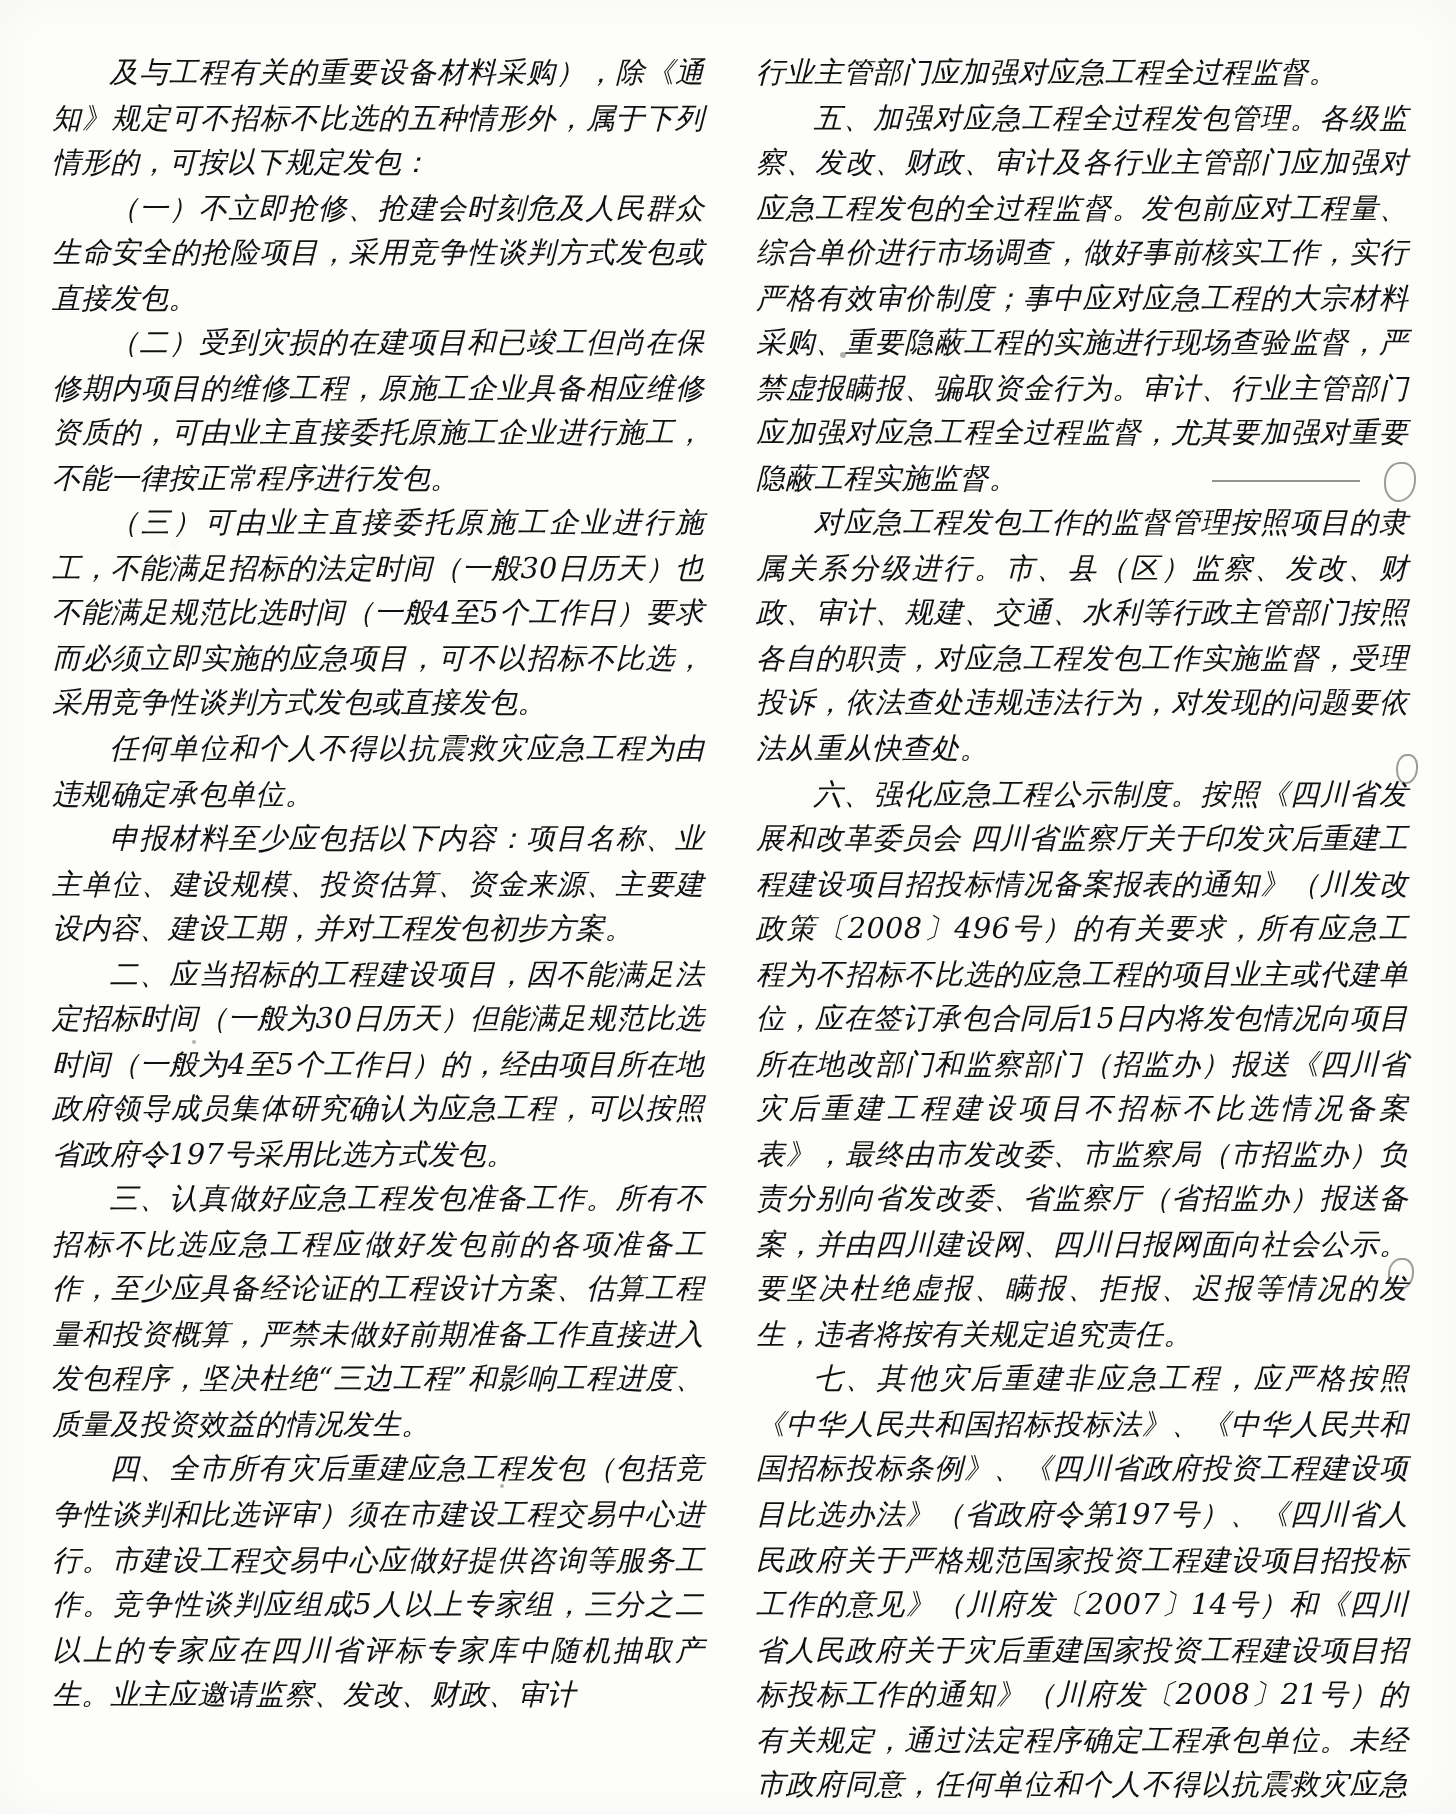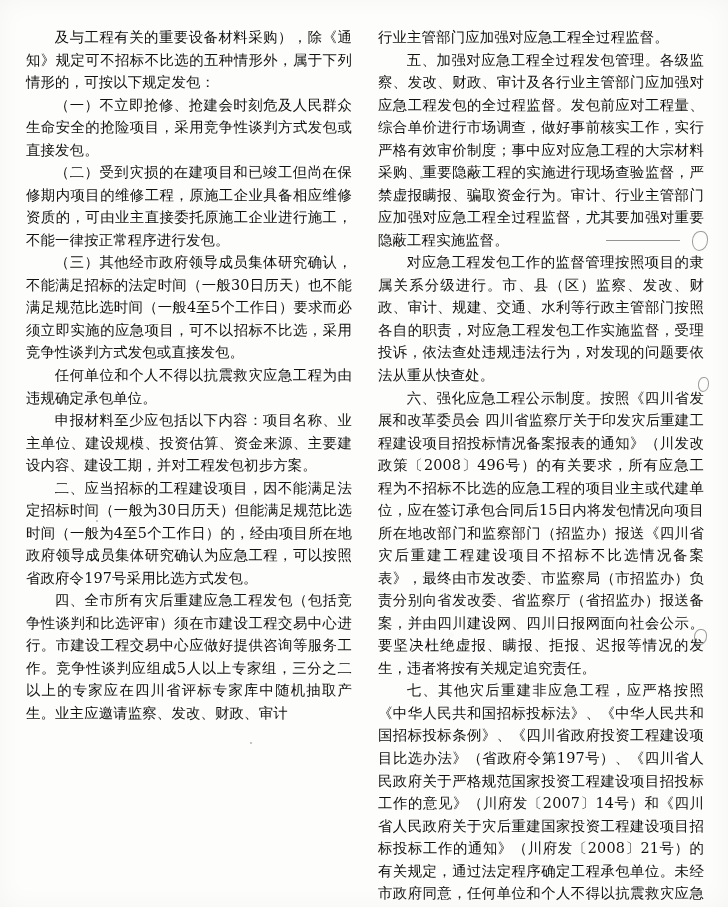--- a/index.html
+++ b/index.html
@@ -36,20 +36,21 @@
     font-size: 14.4px;
     line-height: 1.565;
     text-align: justify;
     text-justify: inter-ideograph;
     letter-spacing: 0.15px;
   }
   .col p {
     margin: 0;
     text-indent: 2em;
     white-space: normal;
+    font-style: italic;
   }
   .col p.noindent {
     text-indent: 0;
   }
   
   .speck {
     position: absolute;
     background: rgba(40,40,40,0.35);
     border-radius: 50%;
     pointer-events: none;
@@ -77,24 +78,25 @@
 </head>
 <body>
 
 <div class="page">
   <div class="columns">
 
     <div class="col">
       <p>及与工程有关的重要设备材料采购），除《通知》规定可不招标不比选的五种情形外，属于下列情形的，可按以下规定发包：</p>
       <p>（一）不立即抢修、抢建会时刻危及人民群众生命安全的抢险项目，采用竞争性谈判方式发包或直接发包。</p>
       <p>（二）受到灾损的在建项目和已竣工但尚在保修期内项目的维修工程，原施工企业具备相应维修资质的，可由业主直接委托原施工企业进行施工，不能一律按正常程序进行发包。</p>
-      <p>（三）其他经市政府领导成员集体研究确认，不能满足招标的法定时间（一般30日历天）也不能满足规范比选时间（一般4至5个工作日）要求而必须立即实施的应急项目，可不以招标不比选，采用竞争性谈判方式发包或直接发包。</p>
+      <p>（三）可由业主直接委托原施工企业进行施工，不能满足招标的法定时间（一般30日历天）也不能满足规范比选时间（一般4至5个工作日）要求而必须立即实施的应急项目，可不以招标不比选，采用竞争性谈判方式发包或直接发包。</p>
       <p>任何单位和个人不得以抗震救灾应急工程为由违规确定承包单位。</p>
       <p>申报材料至少应包括以下内容：项目名称、业主单位、建设规模、投资估算、资金来源、主要建设内容、建设工期，并对工程发包初步方案。</p>
       <p>二、应当招标的工程建设项目，因不能满足法定招标时间（一般为30日历天）但能满足规范比选时间（一般为4至5个工作日）的，经由项目所在地政府领导成员集体研究确认为应急工程，可以按照省政府令197号采用比选方式发包。</p>
+      <p>三、认真做好应急工程发包准备工作。所有不招标不比选应急工程应做好发包前的各项准备工作，至少应具备经论证的工程设计方案、估算工程量和投资概算，严禁未做好前期准备工作直接进入发包程序，坚决杜绝“三边工程”和影响工程进度、质量及投资效益的情况发生。</p>
       <p>四、全市所有灾后重建应急工程发包（包括竞争性谈判和比选评审）须在市建设工程交易中心进行。市建设工程交易中心应做好提供咨询等服务工作。竞争性谈判应组成5人以上专家组，三分之二以上的专家应在四川省评标专家库中随机抽取产生。业主应邀请监察、发改、财政、审计</p>
     </div>
 
     <div class="col">
       <p class="noindent">行业主管部门应加强对应急工程全过程监督。</p>
       <p>五、加强对应急工程全过程发包管理。各级监察、发改、财政、审计及各行业主管部门应加强对应急工程发包的全过程监督。发包前应对工程量、综合单价进行市场调查，做好事前核实工作，实行严格有效审价制度；事中应对应急工程的大宗材料采购、重要隐蔽工程的实施进行现场查验监督，严禁虚报瞒报、骗取资金行为。审计、行业主管部门应加强对应急工程全过程监督，尤其要加强对重要隐蔽工程实施监督。</p>
       <p>对应急工程发包工作的监督管理按照项目的隶属关系分级进行。市、县（区）监察、发改、财政、审计、规建、交通、水利等行政主管部门按照各自的职责，对应急工程发包工作实施监督，受理投诉，依法查处违规违法行为，对发现的问题要依法从重从快查处。</p>
       <p>六、强化应急工程公示制度。按照《四川省发展和改革委员会 四川省监察厅关于印发灾后重建工程建设项目招投标情况备案报表的通知》（川发改政策〔2008〕496号）的有关要求，所有应急工程为不招标不比选的应急工程的项目业主或代建单位，应在签订承包合同后15日内将发包情况向项目所在地改部门和监察部门（招监办）报送《四川省灾后重建工程建设项目不招标不比选情况备案表》，最终由市发改委、市监察局（市招监办）负责分别向省发改委、省监察厅（省招监办）报送备案，并由四川建设网、四川日报网面向社会公示。要坚决杜绝虚报、瞒报、拒报、迟报等情况的发生，违者将按有关规定追究责任。</p>
       <p>七、其他灾后重建非应急工程，应严格按照《中华人民共和国招标投标法》、《中华人民共和国招标投标条例》、《四川省政府投资工程建设项目比选办法》（省政府令第197号）、《四川省人民政府关于严格规范国家投资工程建设项目招投标工作的意见》（川府发〔2007〕14号）和《四川省人民政府关于灾后重建国家投资工程建设项目招标投标工作的通知》（川府发〔2008〕21号）的有关规定，通过法定程序确定工程承包单位。未经市政府同意，任何单位和个人不得以抗震救灾应急工程为由违规确定承包单位。</p>
 

